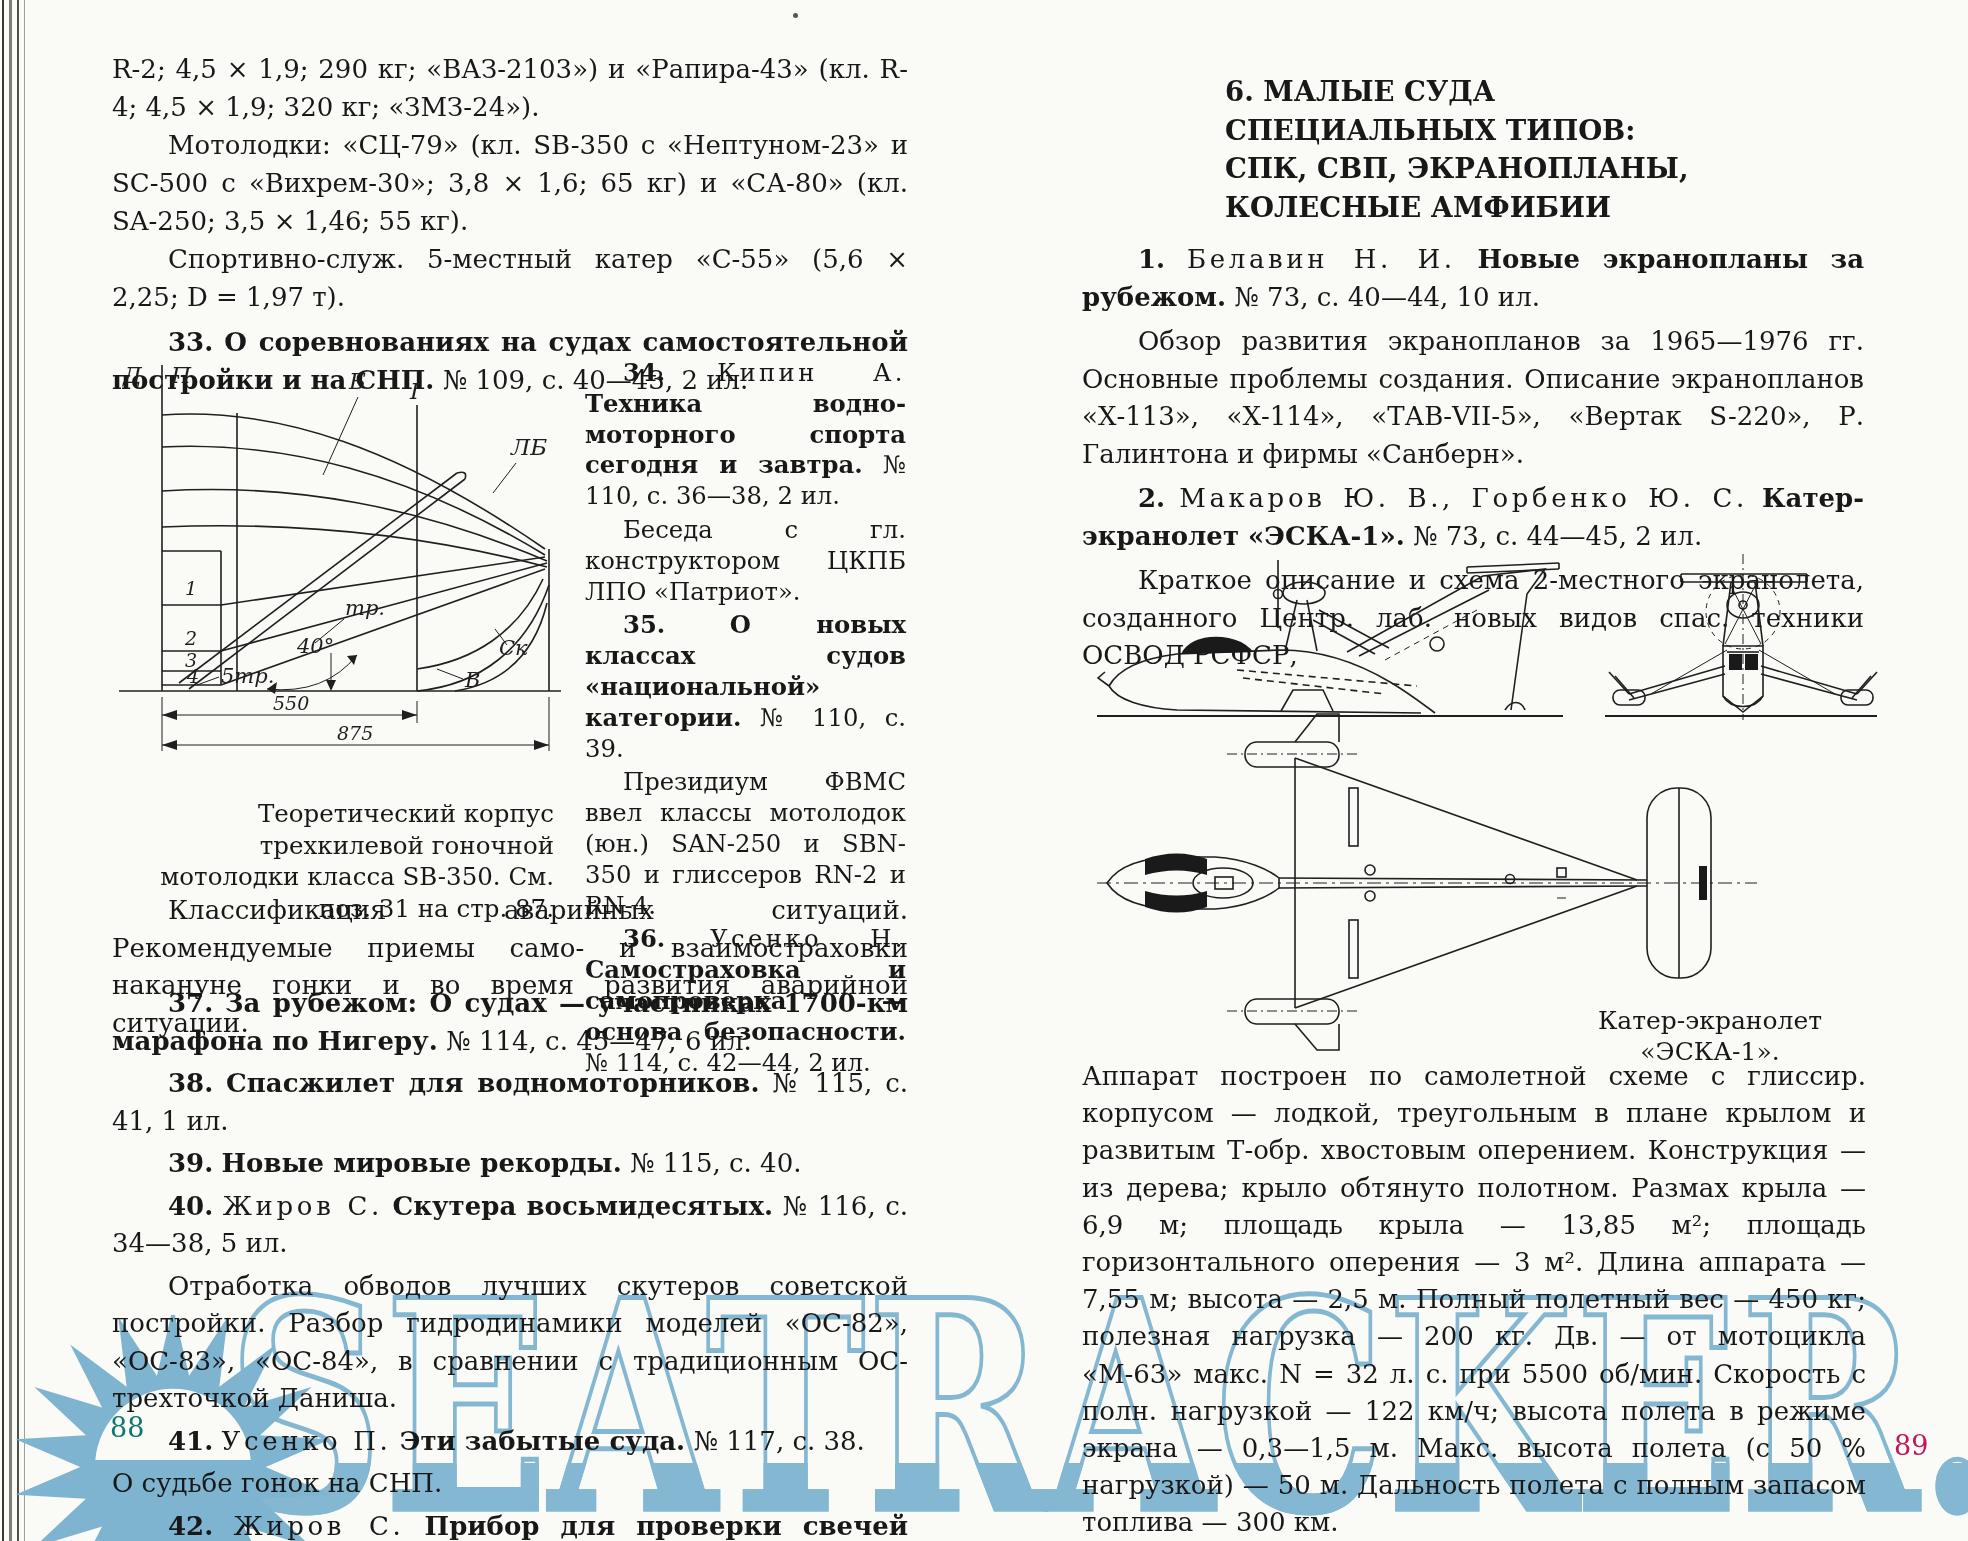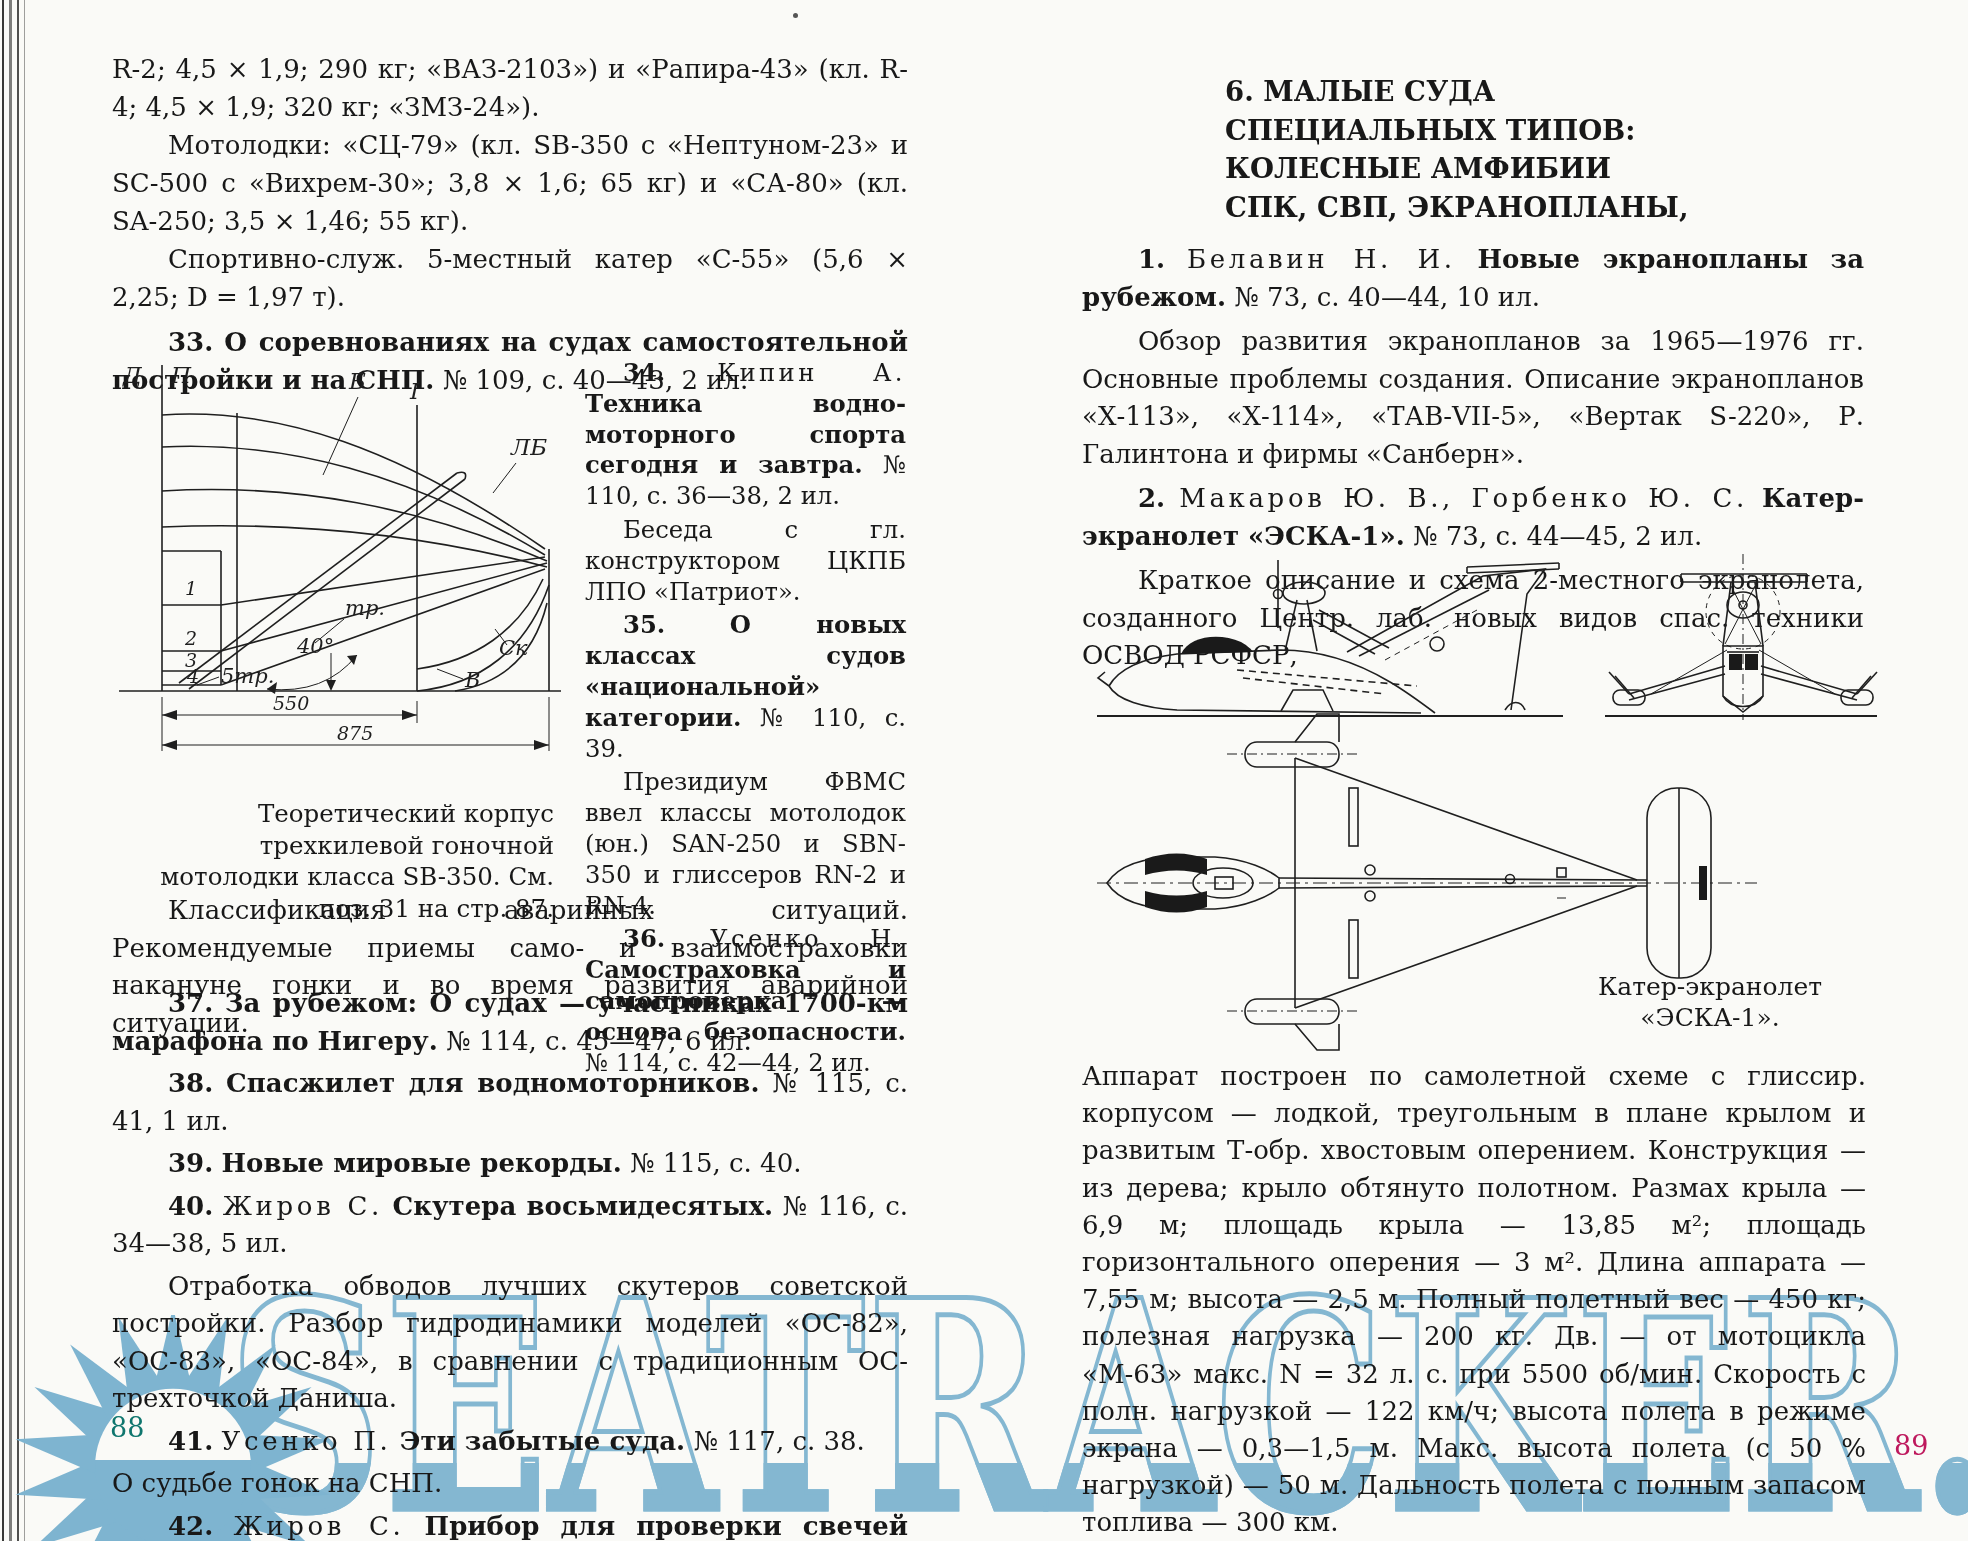--- a/index.html
+++ b/index.html
@@ -38,21 +38,21 @@
   #lp-note{left:112px;top:892px;width:796px;font-size:26px;line-height:37.5px;}
   #lp-items{left:112px;top:980px;width:796px;font-size:26px;line-height:37.5px;}
   #lp-items p{margin:5px 0 0 0;}
   .pagenum{position:absolute;z-index:2;font-size:27px;}
   #lp-pagenum{left:110px;top:1412px;color:#0f766e;}
   #rp-pagenum{left:1894px;top:1430px;color:#be185d;}
   #rp-head{left:1225px;top:72px;width:560px;font-size:27.5px;line-height:38.5px;font-weight:700;}
   #rp-head p{text-align:left;}
   #rp-items{left:1082px;top:234px;width:782px;font-size:26px;line-height:37.5px;}
   #rp-items p{margin:7px 0 0 0;}
-  #rp-figcap{left:1582px;top:971px;width:256px;font-size:25px;line-height:31px;}
+  #rp-figcap{left:1582px;top:1005px;width:256px;font-size:25px;line-height:31px;}
   #rp-figcap p{text-align:center;}
   #rp-body{left:1082px;top:1058px;width:784px;font-size:26px;line-height:37.2px;}
   
   .fig{position:absolute;z-index:2;}
   .fig svg{display:block;}
   .ln{stroke:#1f1f1f;stroke-width:1.6;fill:none;}
   .ln2{stroke:#1f1f1f;stroke-width:2.2;fill:none;}
   .thin{stroke:#1f1f1f;stroke-width:1;fill:none;}
   .dk{fill:#1a1a1a;stroke:none;}
   .ah{fill:#1f1f1f;stroke:none;}
@@ -239,22 +239,22 @@
       <span class="bold">Прибор для проверки свечей зажигания.</span>
       
     </p>
   </div>
 
   <div class="pagenum" id="lp-pagenum">88</div>
 
   <div class="blk" id="rp-head">
     <p>6. МАЛЫЕ СУДА</p>
     <p>СПЕЦИАЛЬНЫХ ТИПОВ:</p>
+    <p>СПК, СВП, ЭКРАНОПЛАНЫ,</p>
     <p>КОЛЕСНЫЕ АМФИБИИ</p>
-    <p>СПК, СВП, ЭКРАНОПЛАНЫ,</p>
   </div>
 
   <div class="blk" id="rp-items">
     <p class="ind">
       <span class="bold">1.</span>
       <span class="sp">Белавин Н. И.</span>
       <span class="bold">Новые экранопланы за рубежом.</span>
       <span>№ 73, с. 40—44, 10 ил.</span>
     </p>
     <p class="ind">Обзор развития экранопланов за 1965—1976 гг. Основные проблемы создания. Описание экранопланов «Х-113», «Х-114», «ТАВ-VII-5», «Вертак S-220», Р. Галинтона и фирмы «Санберн».</p>

